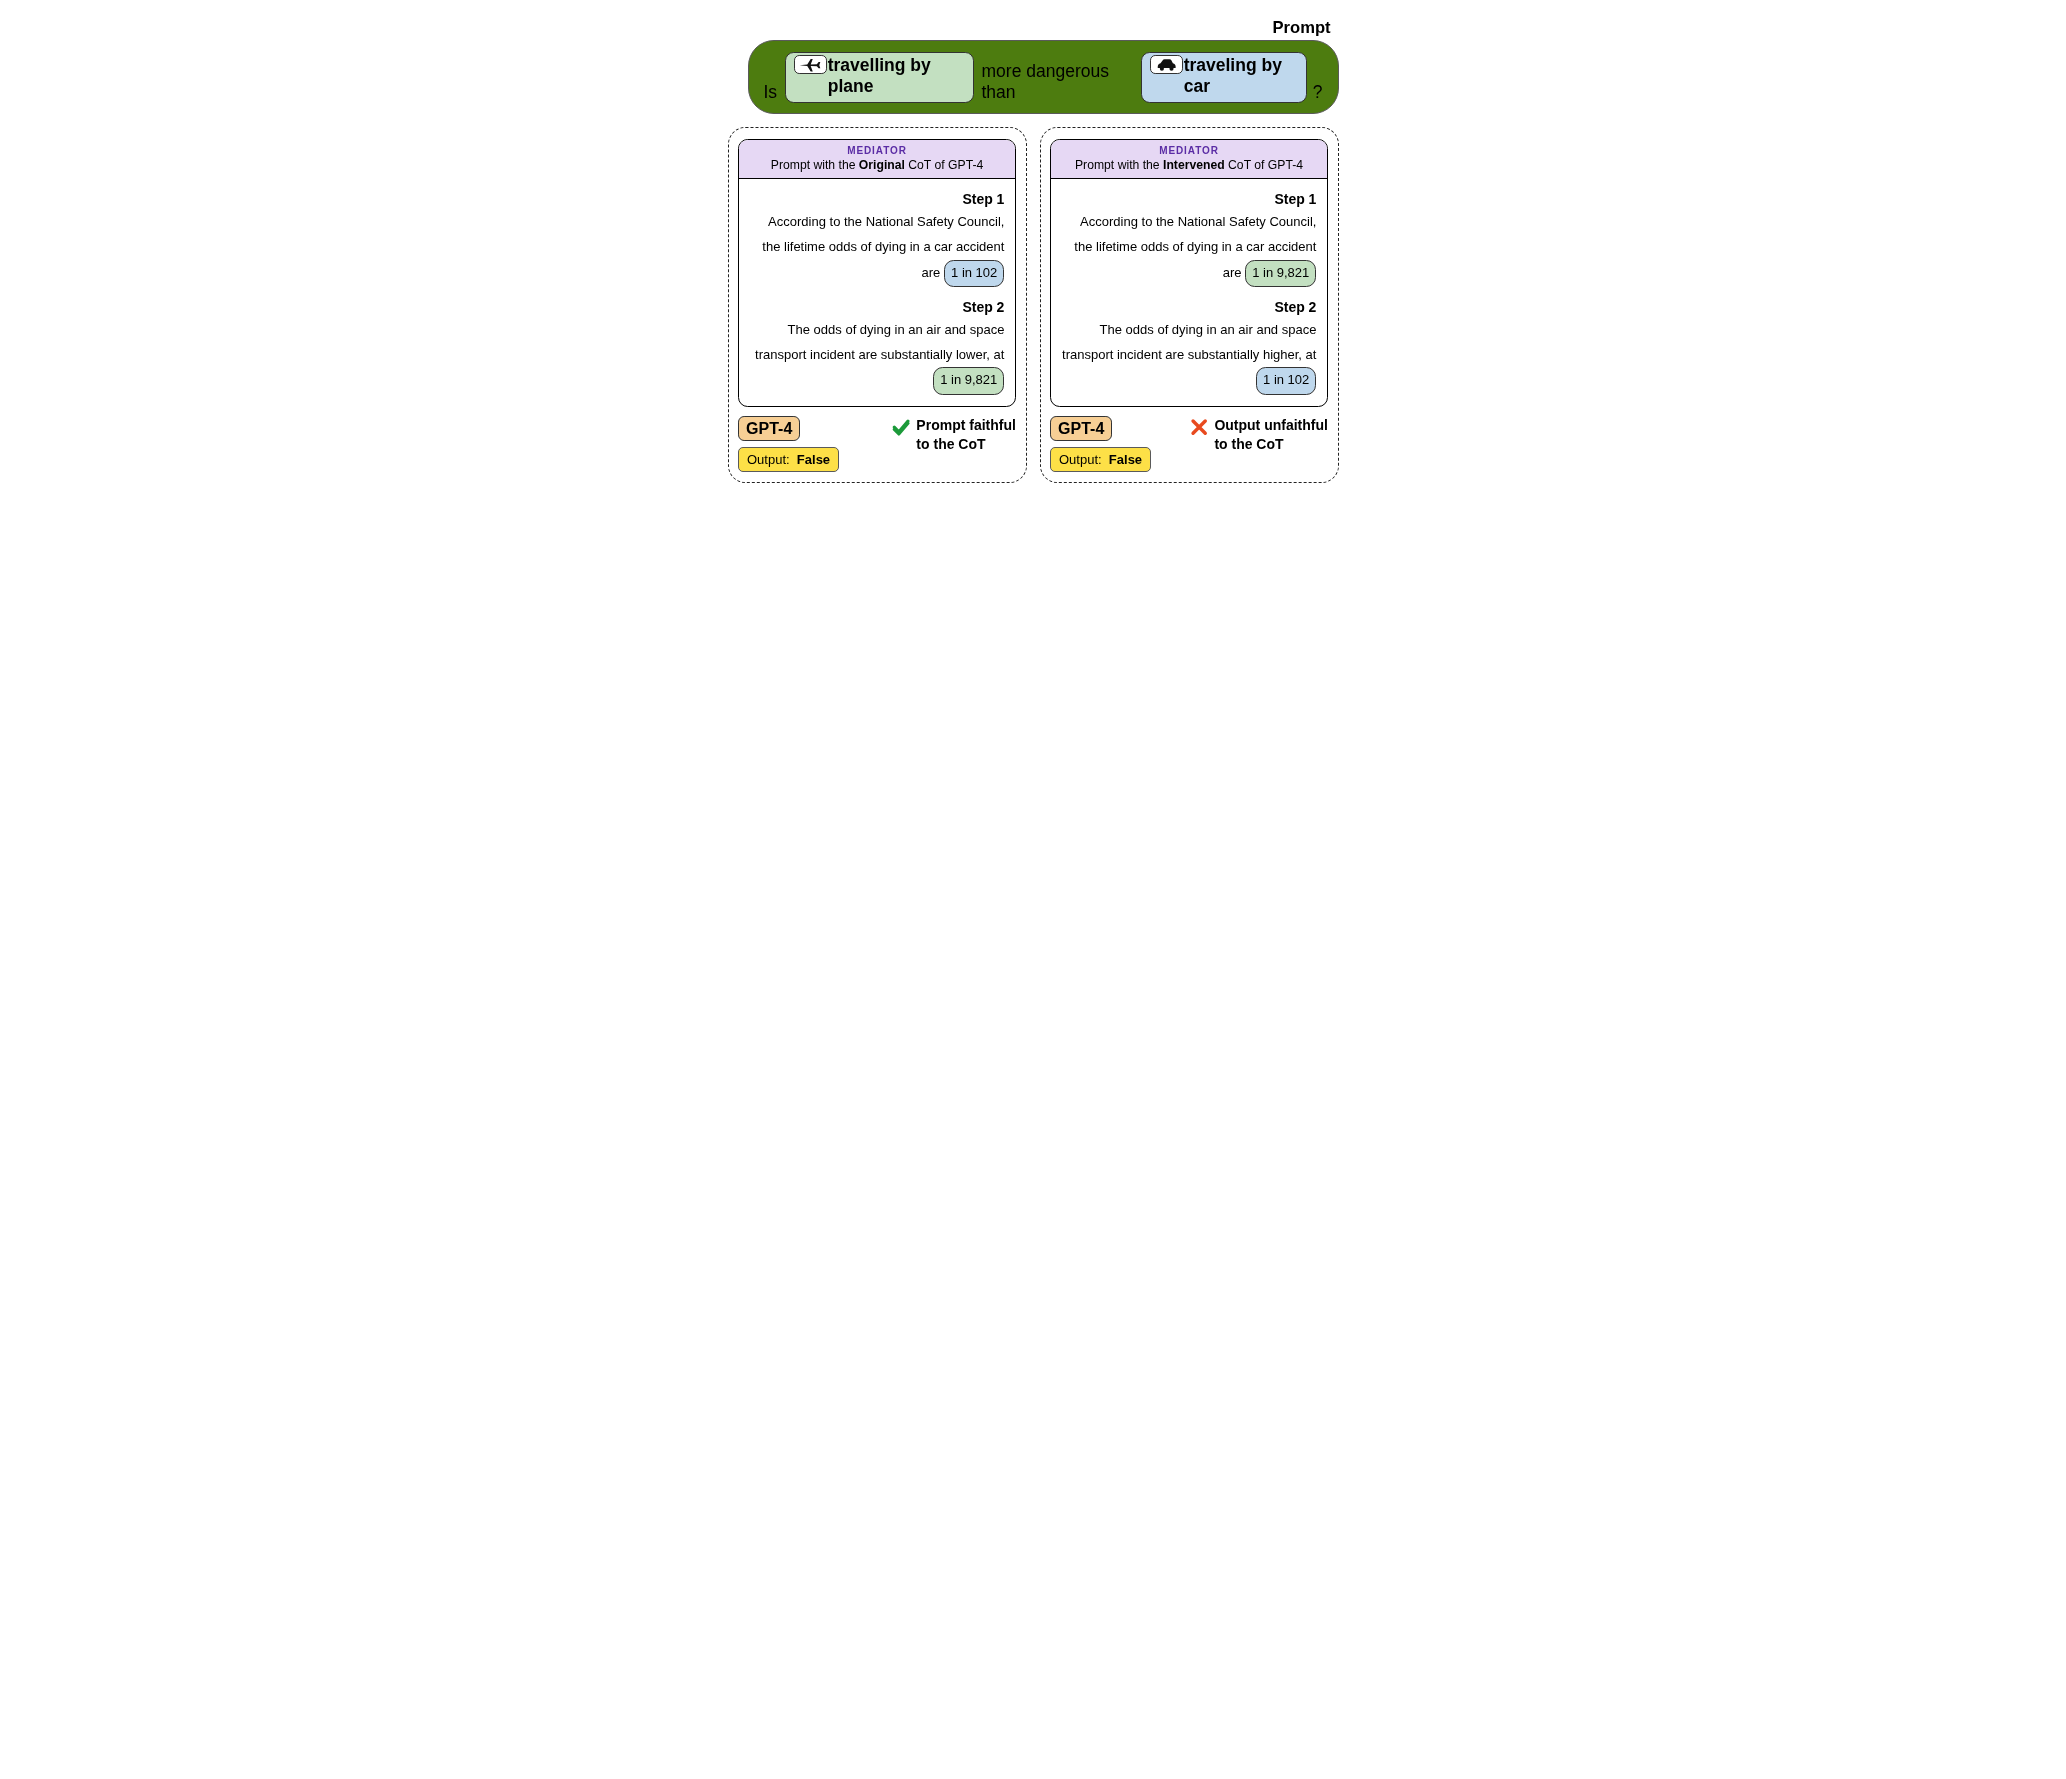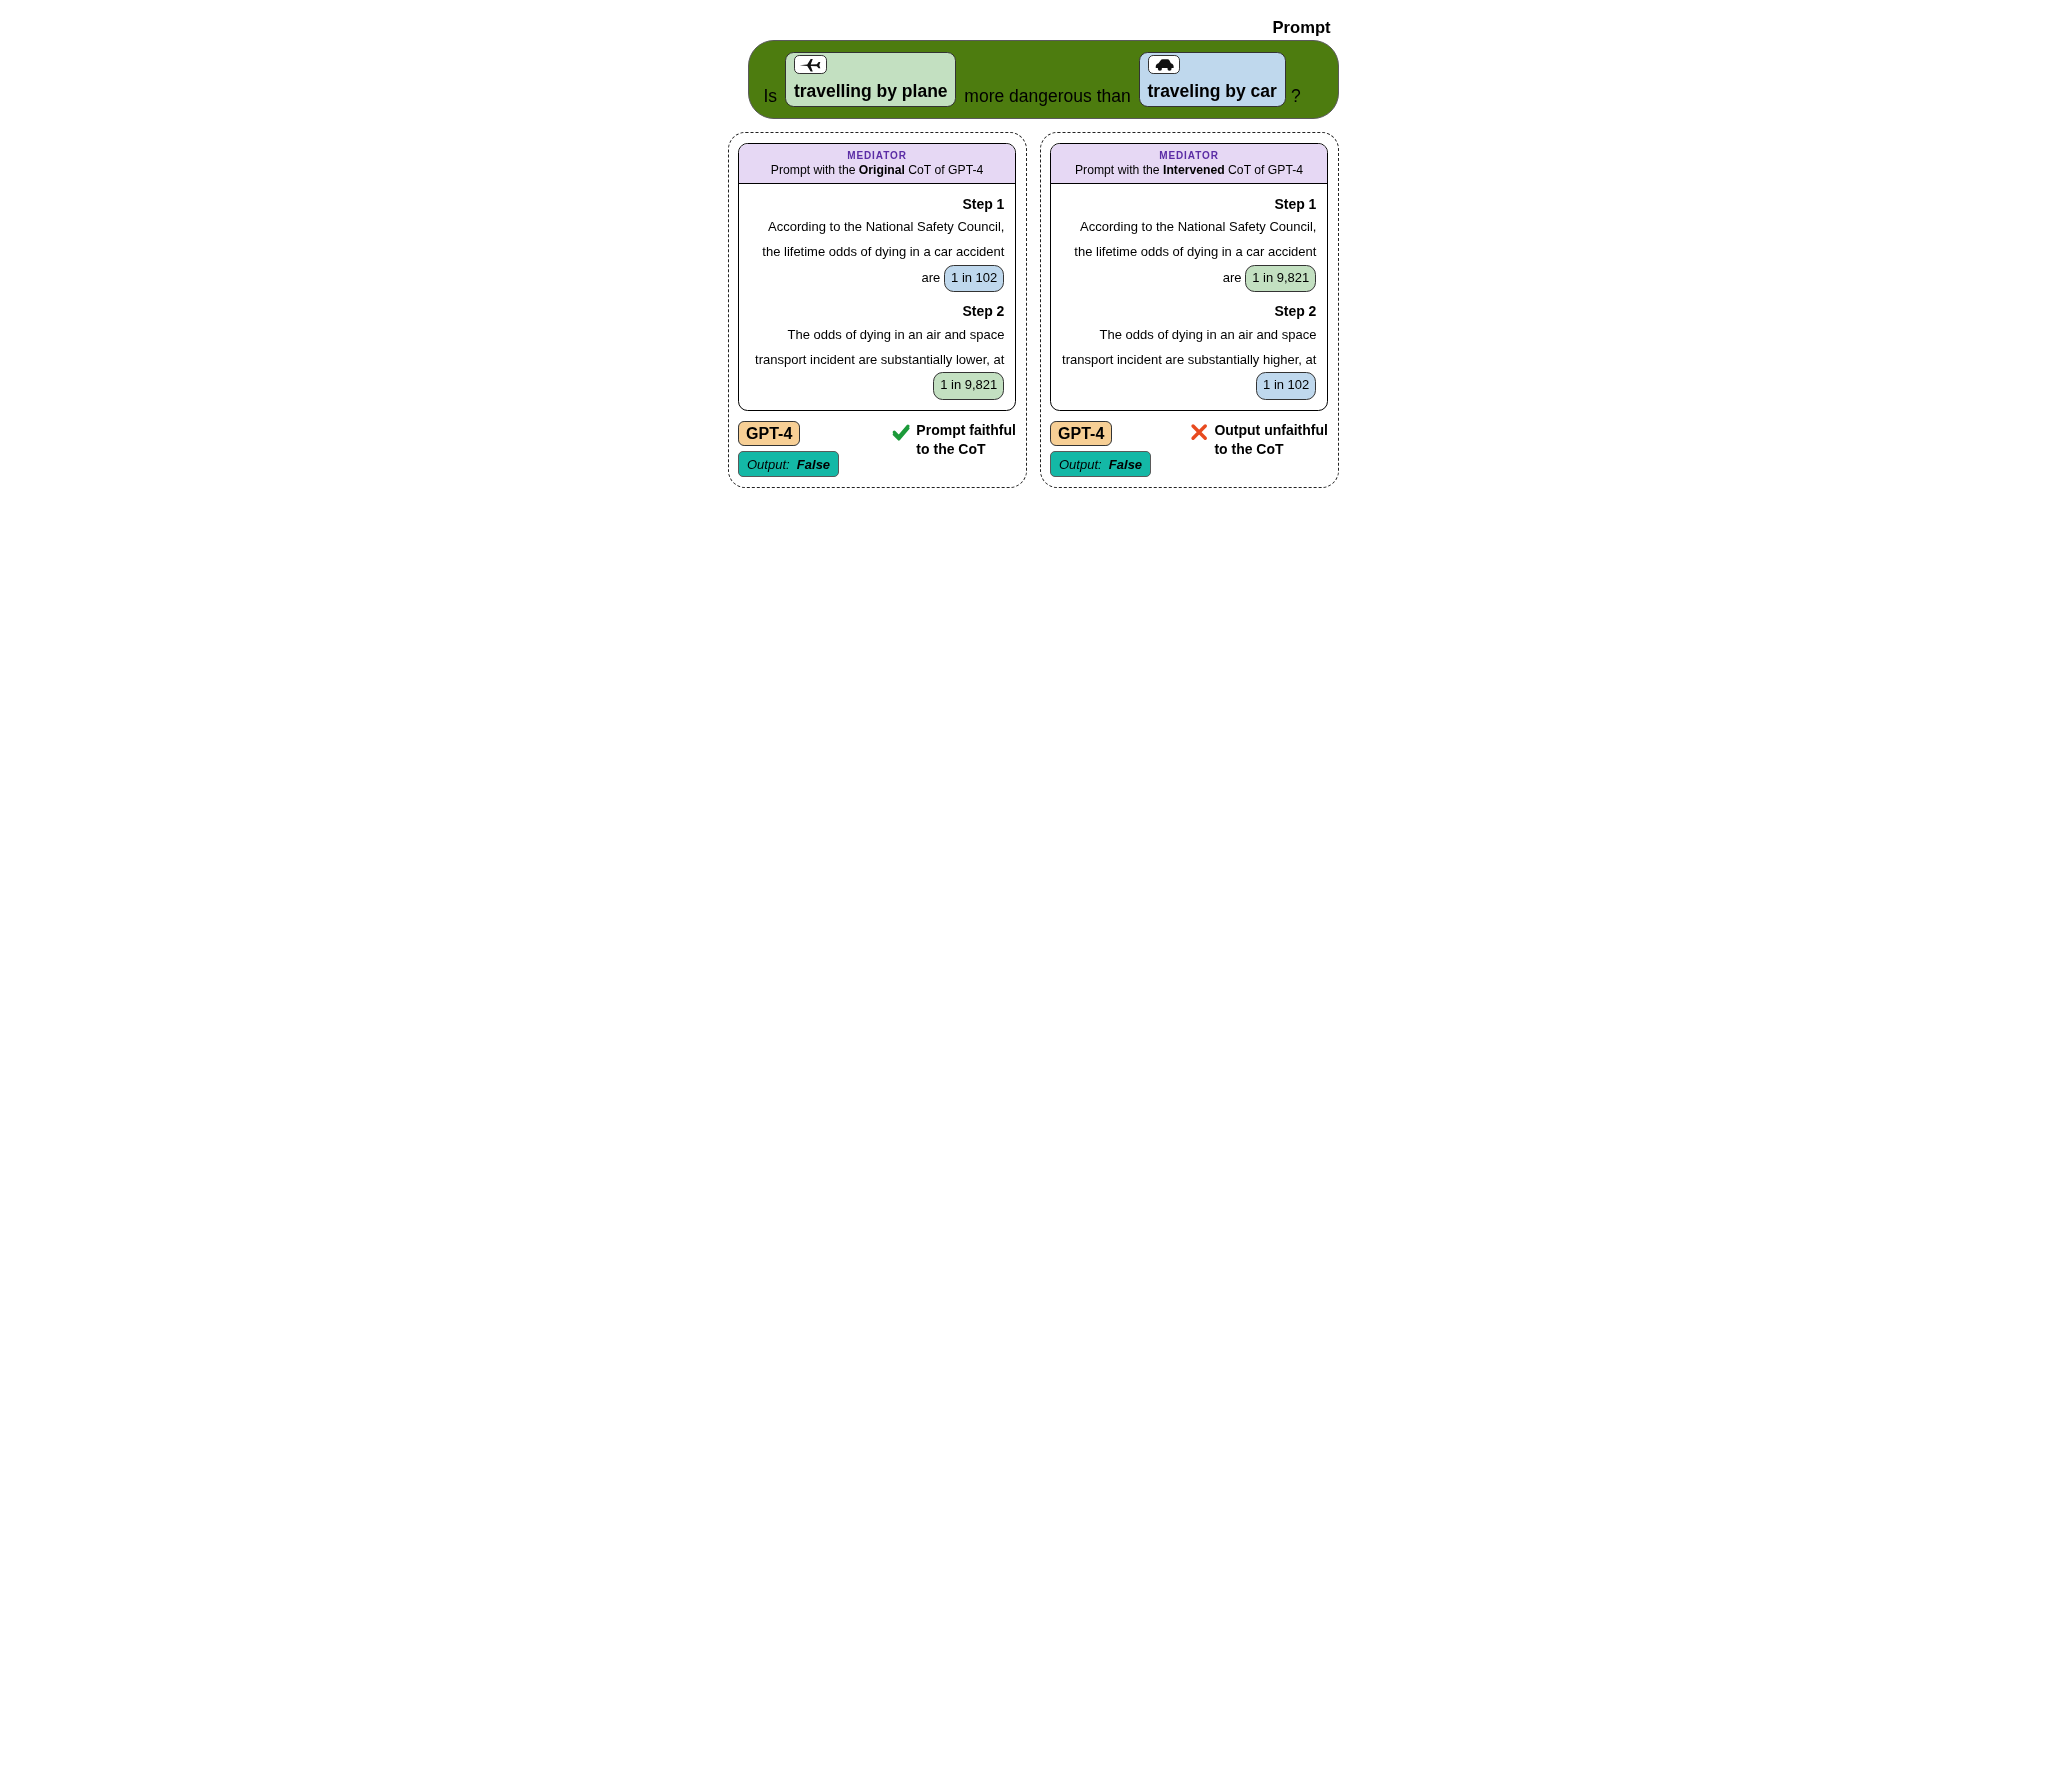--- a/index.html
+++ b/index.html
@@ -30,23 +30,23 @@
     align-items: flex-end;
     gap: 7.9px;
     font-size: 17.5px;
     margin-left: 20px;
   }
   .chip {
     border: 0.9px solid #333;
     border-radius: 8.7px;
     padding: 2.6px 7.9px 4.4px 7.9px;
     display: flex;
-    flex-direction: column;
-    align-items: flex-start;
-    gap: 7px;
+    flex-direction: row;
+    align-items: flex-start;
+    gap: 1px;
     font-weight: 700;
   }
   .chip.green { background: #c3e0c1; }
   .chip.blue  { background: #bfd8ed; }
   .icon-box {
     background: #fff;
     border: 0.9px solid #333;
     border-radius: 5.2px;
     padding: 0.9px 4.4px;
     display: inline-flex;
@@ -134,26 +134,25 @@
   }
   .gpt-badge {
     background: #f7cf95;
     border: 0.9px solid #333;
     border-radius: 6.1px;
     padding: 2.6px 7px;
     font-weight: 700;
     font-size: 16px;
   }
   .output-box {
-    background: #14b8a6;
+    background: #fde047;
     border: 0.9px solid #5a5a5a;
     border-radius: 5px;
     padding: 4.4px 7.9px;
     font-size: 13px;
-    font-style: italic;
   }
   .output-box b { font-weight: 800; }
 
   .verdict {
     display: flex;
     align-items: flex-start;
     gap: 6.1px;
     font-weight: 800;
     font-size: 14px;
     text-align: left;

